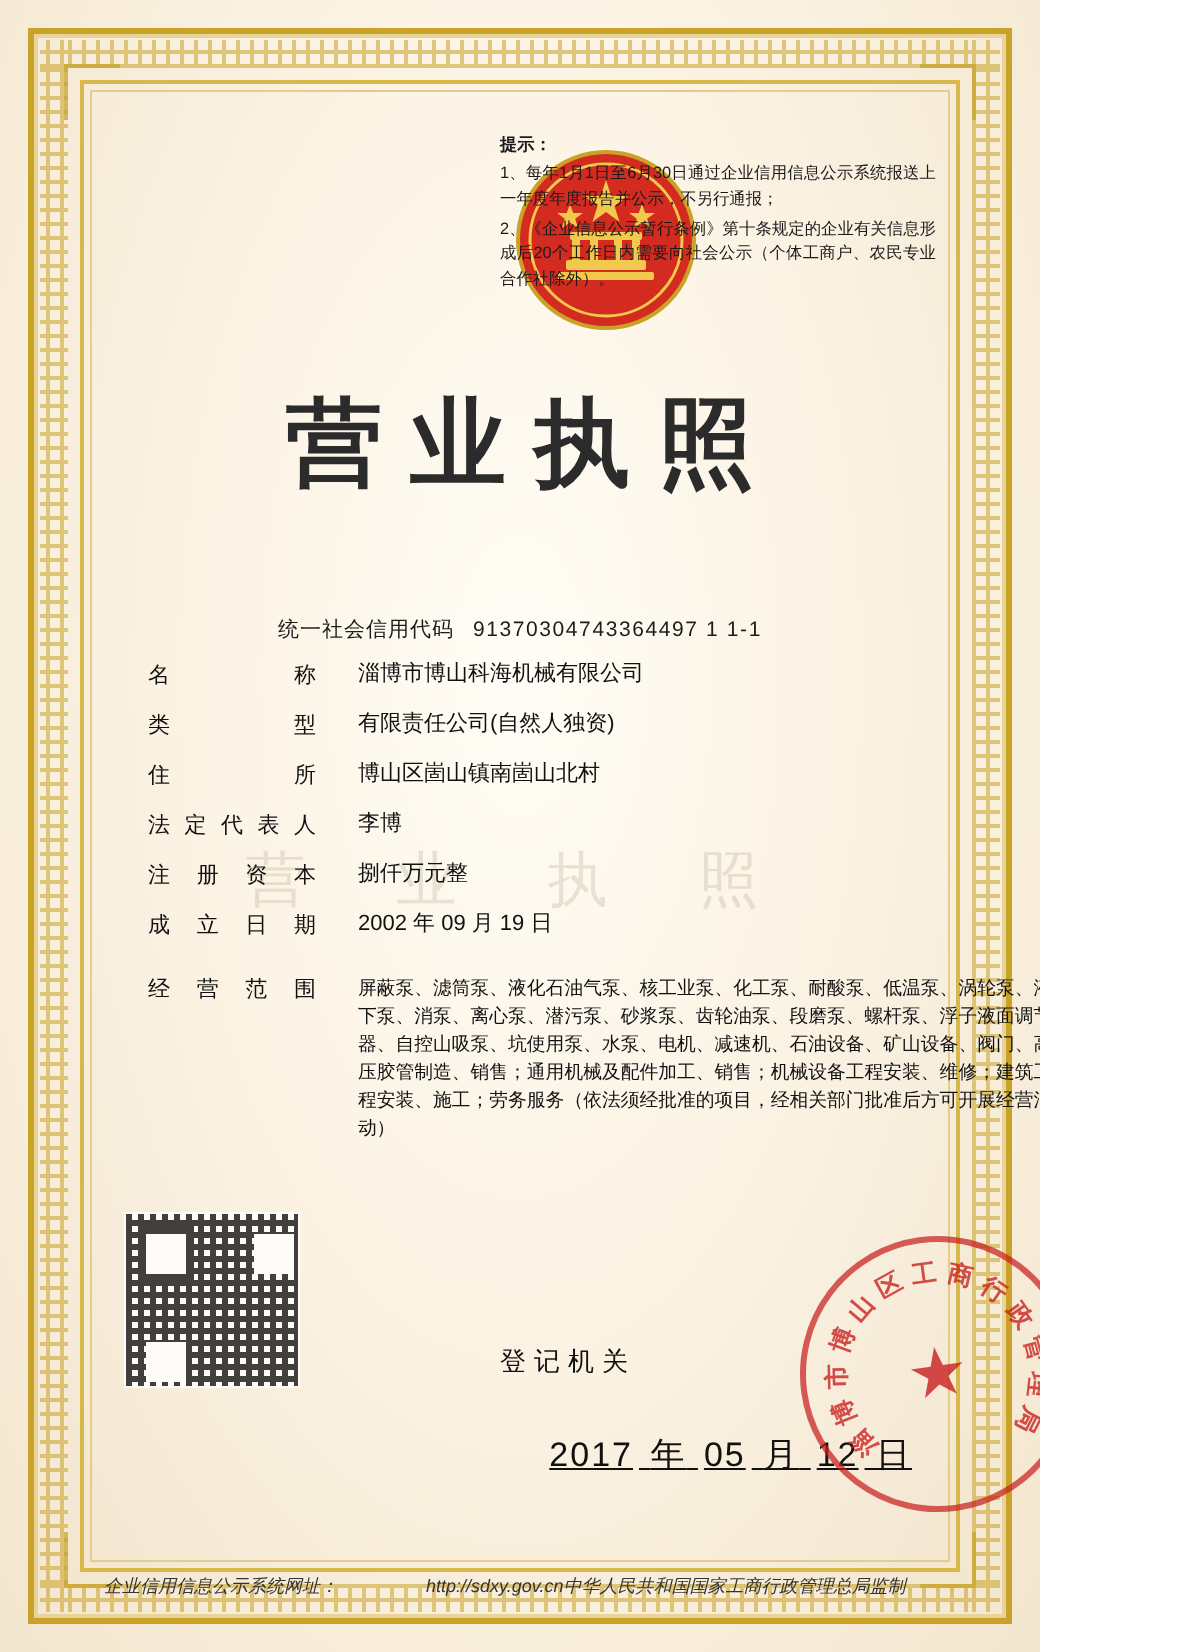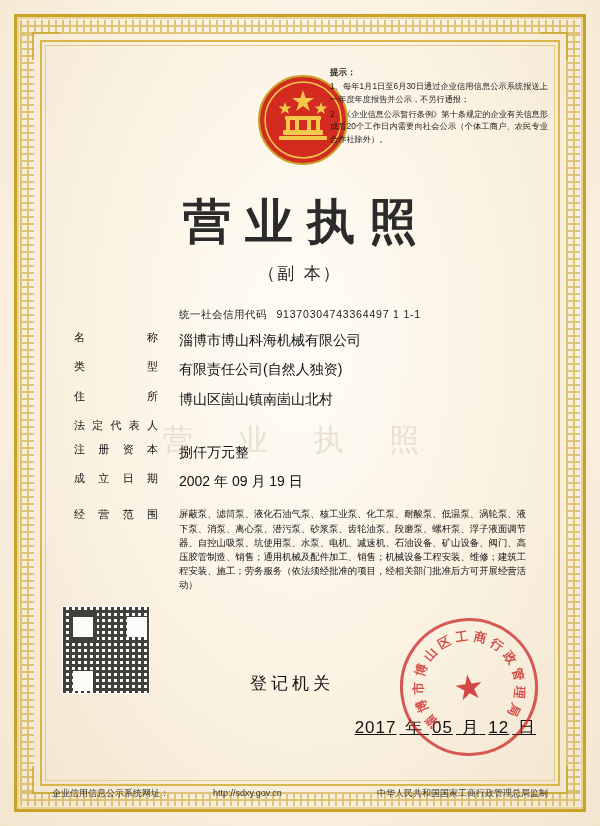--- a/index.html
+++ b/index.html
@@ -8,21 +8,21 @@
     background: #ffffff;
   }
   body {
     width: 600px;
     height: 826px;
     font-family: "Liberation Sans", sans-serif;
     overflow: hidden;
   }
   #cert {
     position: relative;
-    width: 600px;
+    width: 520px;
     height: 826px;
     background: #fdf6ec;
     background-image:
       radial-gradient(ellipse at 50% 40%, #fffdf6 0%, #fbf2e2 55%, #f3e6cf 100%);
     overflow: hidden;
   }
   
   .frame-outer {
     position: absolute;
     left: 14px; top: 14px; right: 14px; bottom: 14px;
@@ -154,21 +154,21 @@
     flex: 0 0 84px;
     text-align: justify;
     text-align-last: justify;
     font-size: 11px;
     letter-spacing: 0;
     color: #111;
     padding-right: 6px;
   }
   .field-value {
     flex: 1;
-    font-size: 14px;
+    font-size: 11px;
     line-height: 1.45;
   }
   .field-row.scope .field-value {
     font-size: 9.4px;
     line-height: 1.5;
     text-align: justify;
     letter-spacing: -0.1px;
   }
   .field-row.scope { margin-top: 16px; }
 
@@ -208,21 +208,21 @@
     border: 4px solid #222;
     background: #fff;
     box-shadow: 54px 0 0 -4px #fff, 0 54px 0 -4px #fff;
   }
 
   
   .reg-auth {
     position: absolute;
     left: 250px;
     top: 672px;
-    font-size: 17px;
+    font-size: 13px;
     letter-spacing: 4px;
     color: #111;
   }
 
   
   .date-line {
     position: absolute;
     right: 64px;
     top: 716px;
     font-size: 17px;
@@ -268,24 +268,25 @@
     white-space: nowrap;
   }
 
   
   .footer {
     position: absolute;
     left: 52px;
     right: 52px;
     bottom: 26px;
     display: flex;
-    justify-content: space-between;
+    justify-content: flex-start;
     align-items: baseline;
     font-size: 9px;
     color: #333;
+    font-style: italic;
   }
   .footer .site-url { margin-left: 8px; padding-left: 36px; }
   .footer-left { display: flex; align-items: baseline; }
 </style>
 </head>
 <body>
 
 <div id="cert">
 
   <div class="frame-outer"></div>
@@ -316,21 +317,20 @@
     </svg>
   </div>
 
   <div class="notice">
     <div class="notice-title">提示：</div>
     <p>1、每年1月1日至6月30日通过企业信用信息公示系统报送上一年度年度报告并公示，不另行通报；</p>
     <p>2、《企业信息公示暂行条例》第十条规定的企业有关信息形成后20个工作日内需要向社会公示（个体工商户、农民专业合作社除外）。</p>
   </div>
 
   <div class="title">营业执照</div>
-  <div class="subtitle">（副 本）</div>
 
   <div class="credit-line">
     <span>统一社会信用代码</span>
     <span class="code">91370304743364497 1  1-1</span>
   </div>
 
   <div class="watermark">营 业 执 照</div>
 
   <div class="fields">
     <div class="field-row">
@@ -340,20 +340,21 @@
     <div class="field-row">
       <div class="field-label">类　型</div>
       <div class="field-value">有限责任公司(自然人独资)</div>
     </div>
     <div class="field-row">
       <div class="field-label">住　所</div>
       <div class="field-value">博山区崮山镇南崮山北村</div>
     </div>
     <div class="field-row">
       <div class="field-label">法定代表人</div>
+      <div class="field-value">李博</div>
     </div>
     <div class="field-row">
       <div class="field-label">注册资本</div>
       <div class="field-value">捌仟万元整</div>
     </div>
     <div class="field-row">
       <div class="field-label">成立日期</div>
       <div class="field-value">2002 年 09 月 19 日</div>
     </div>
     <div class="field-row scope">

